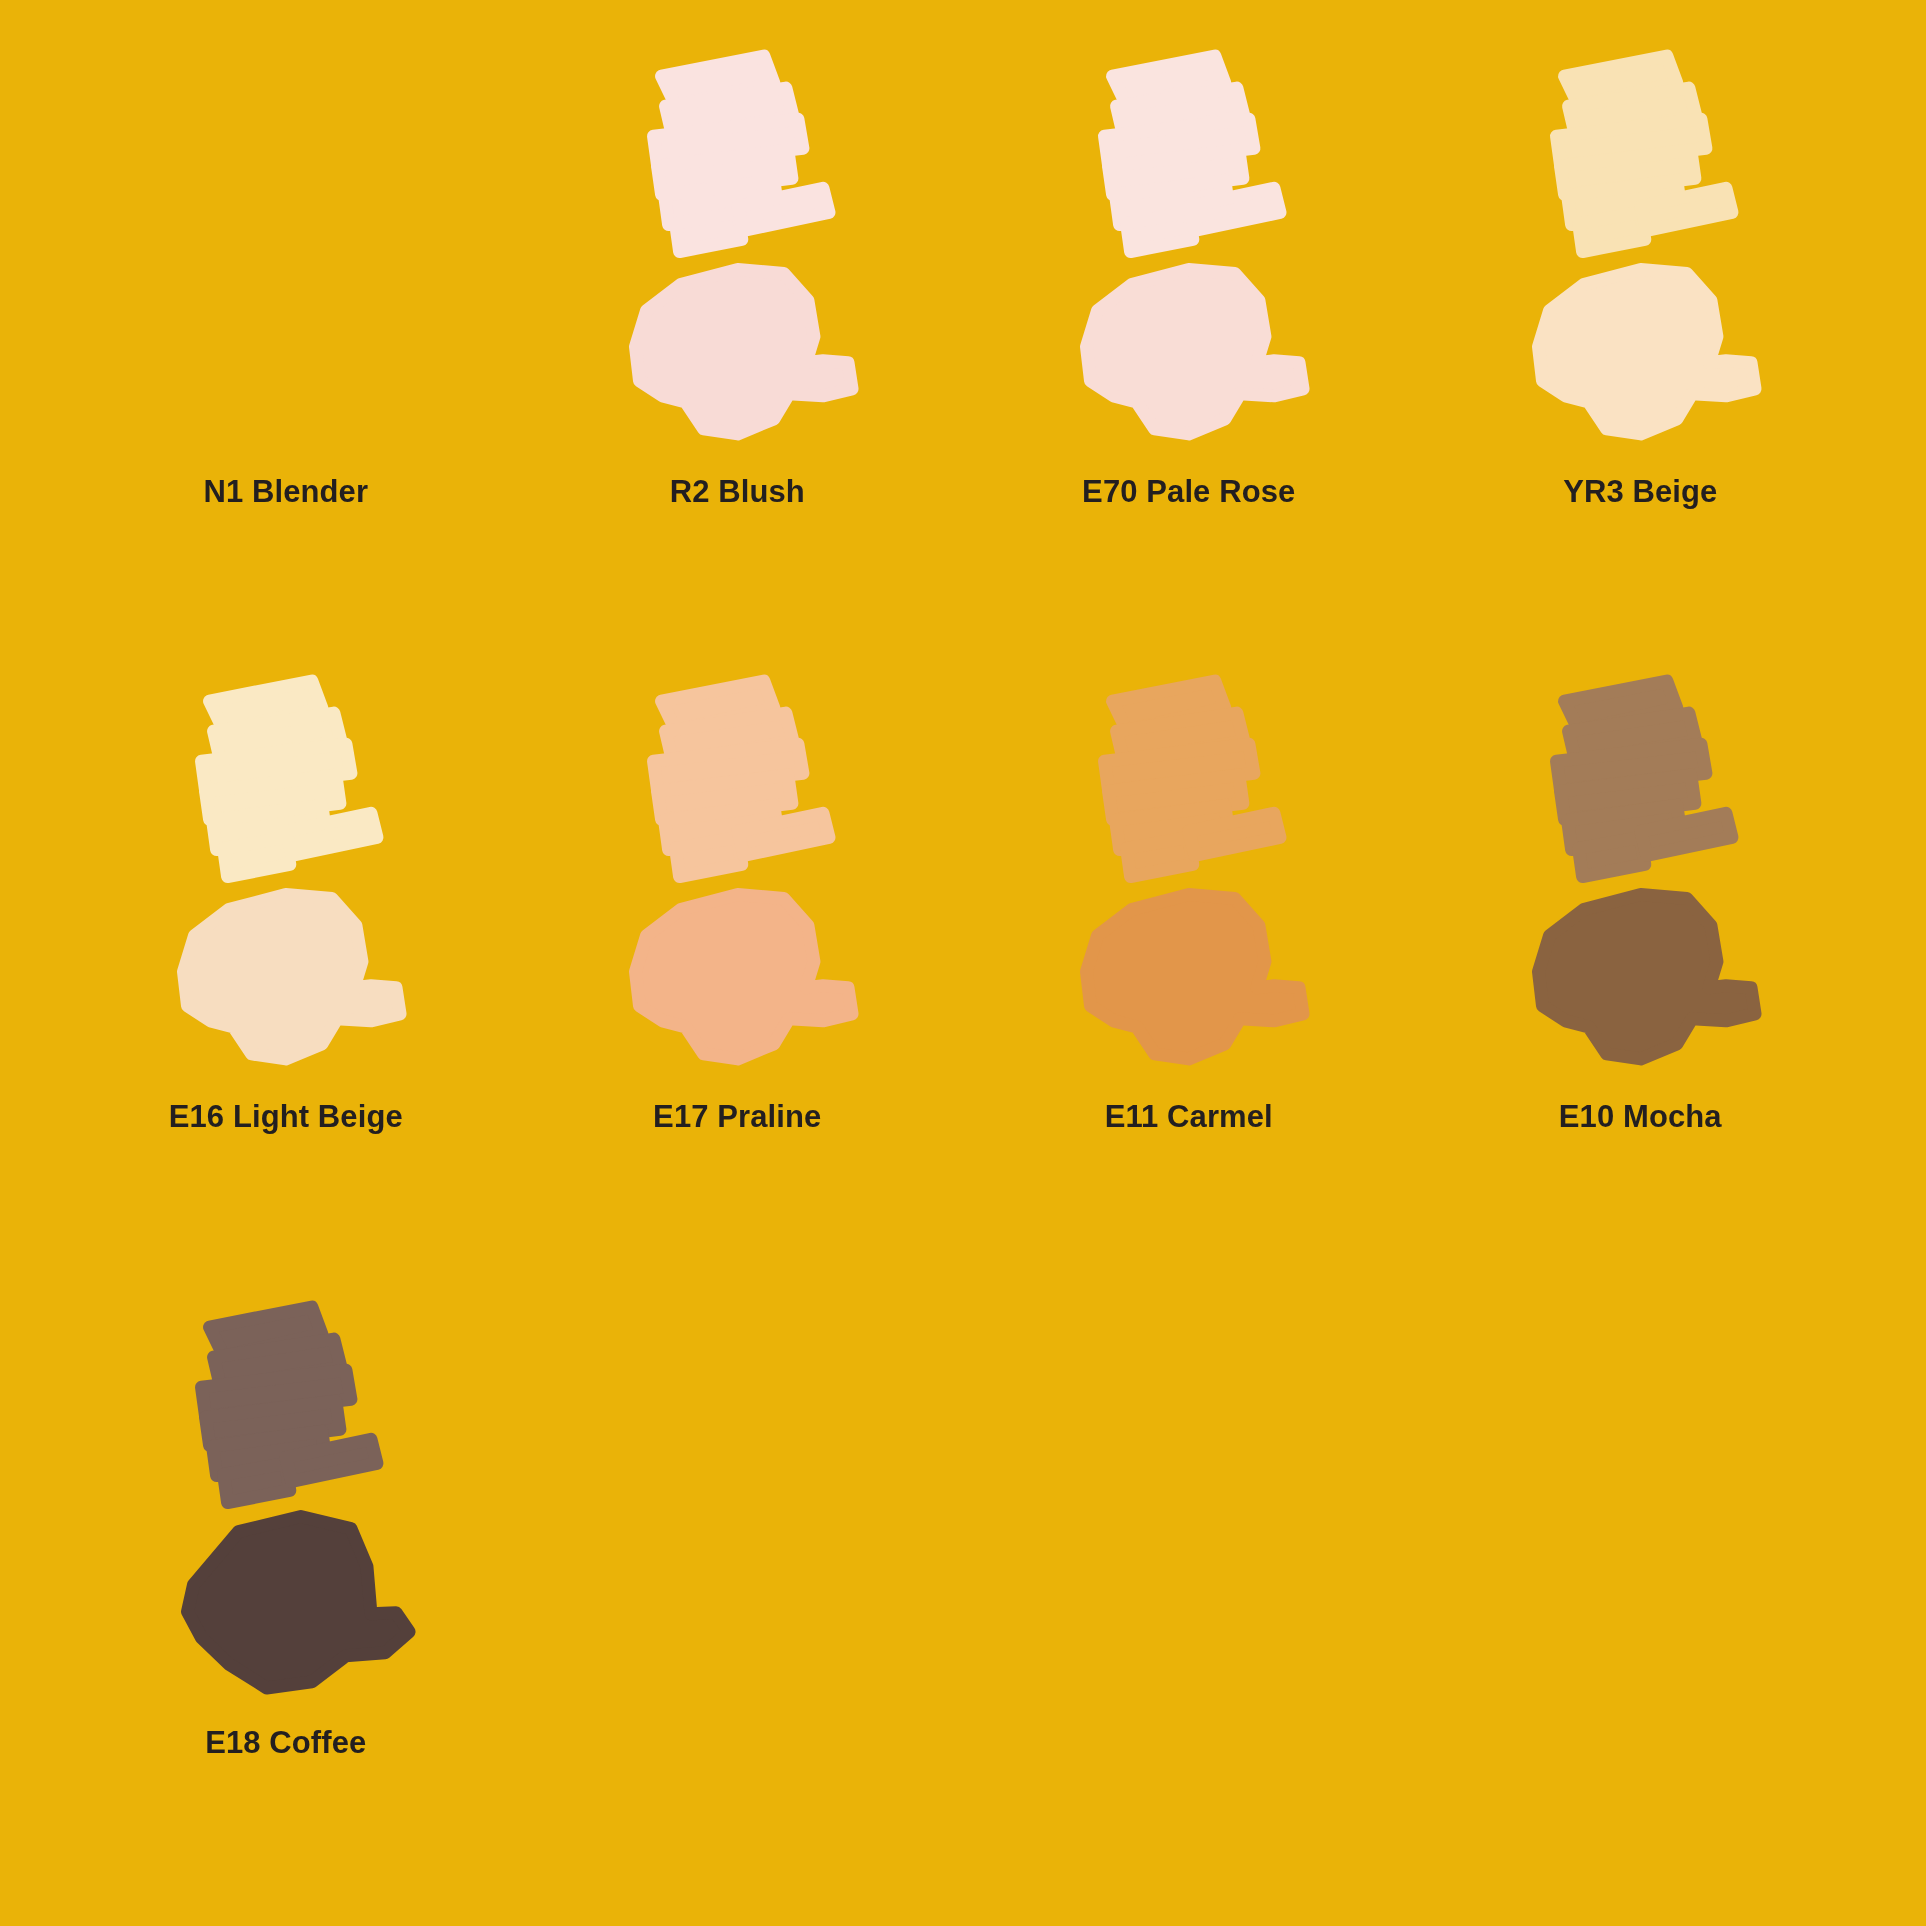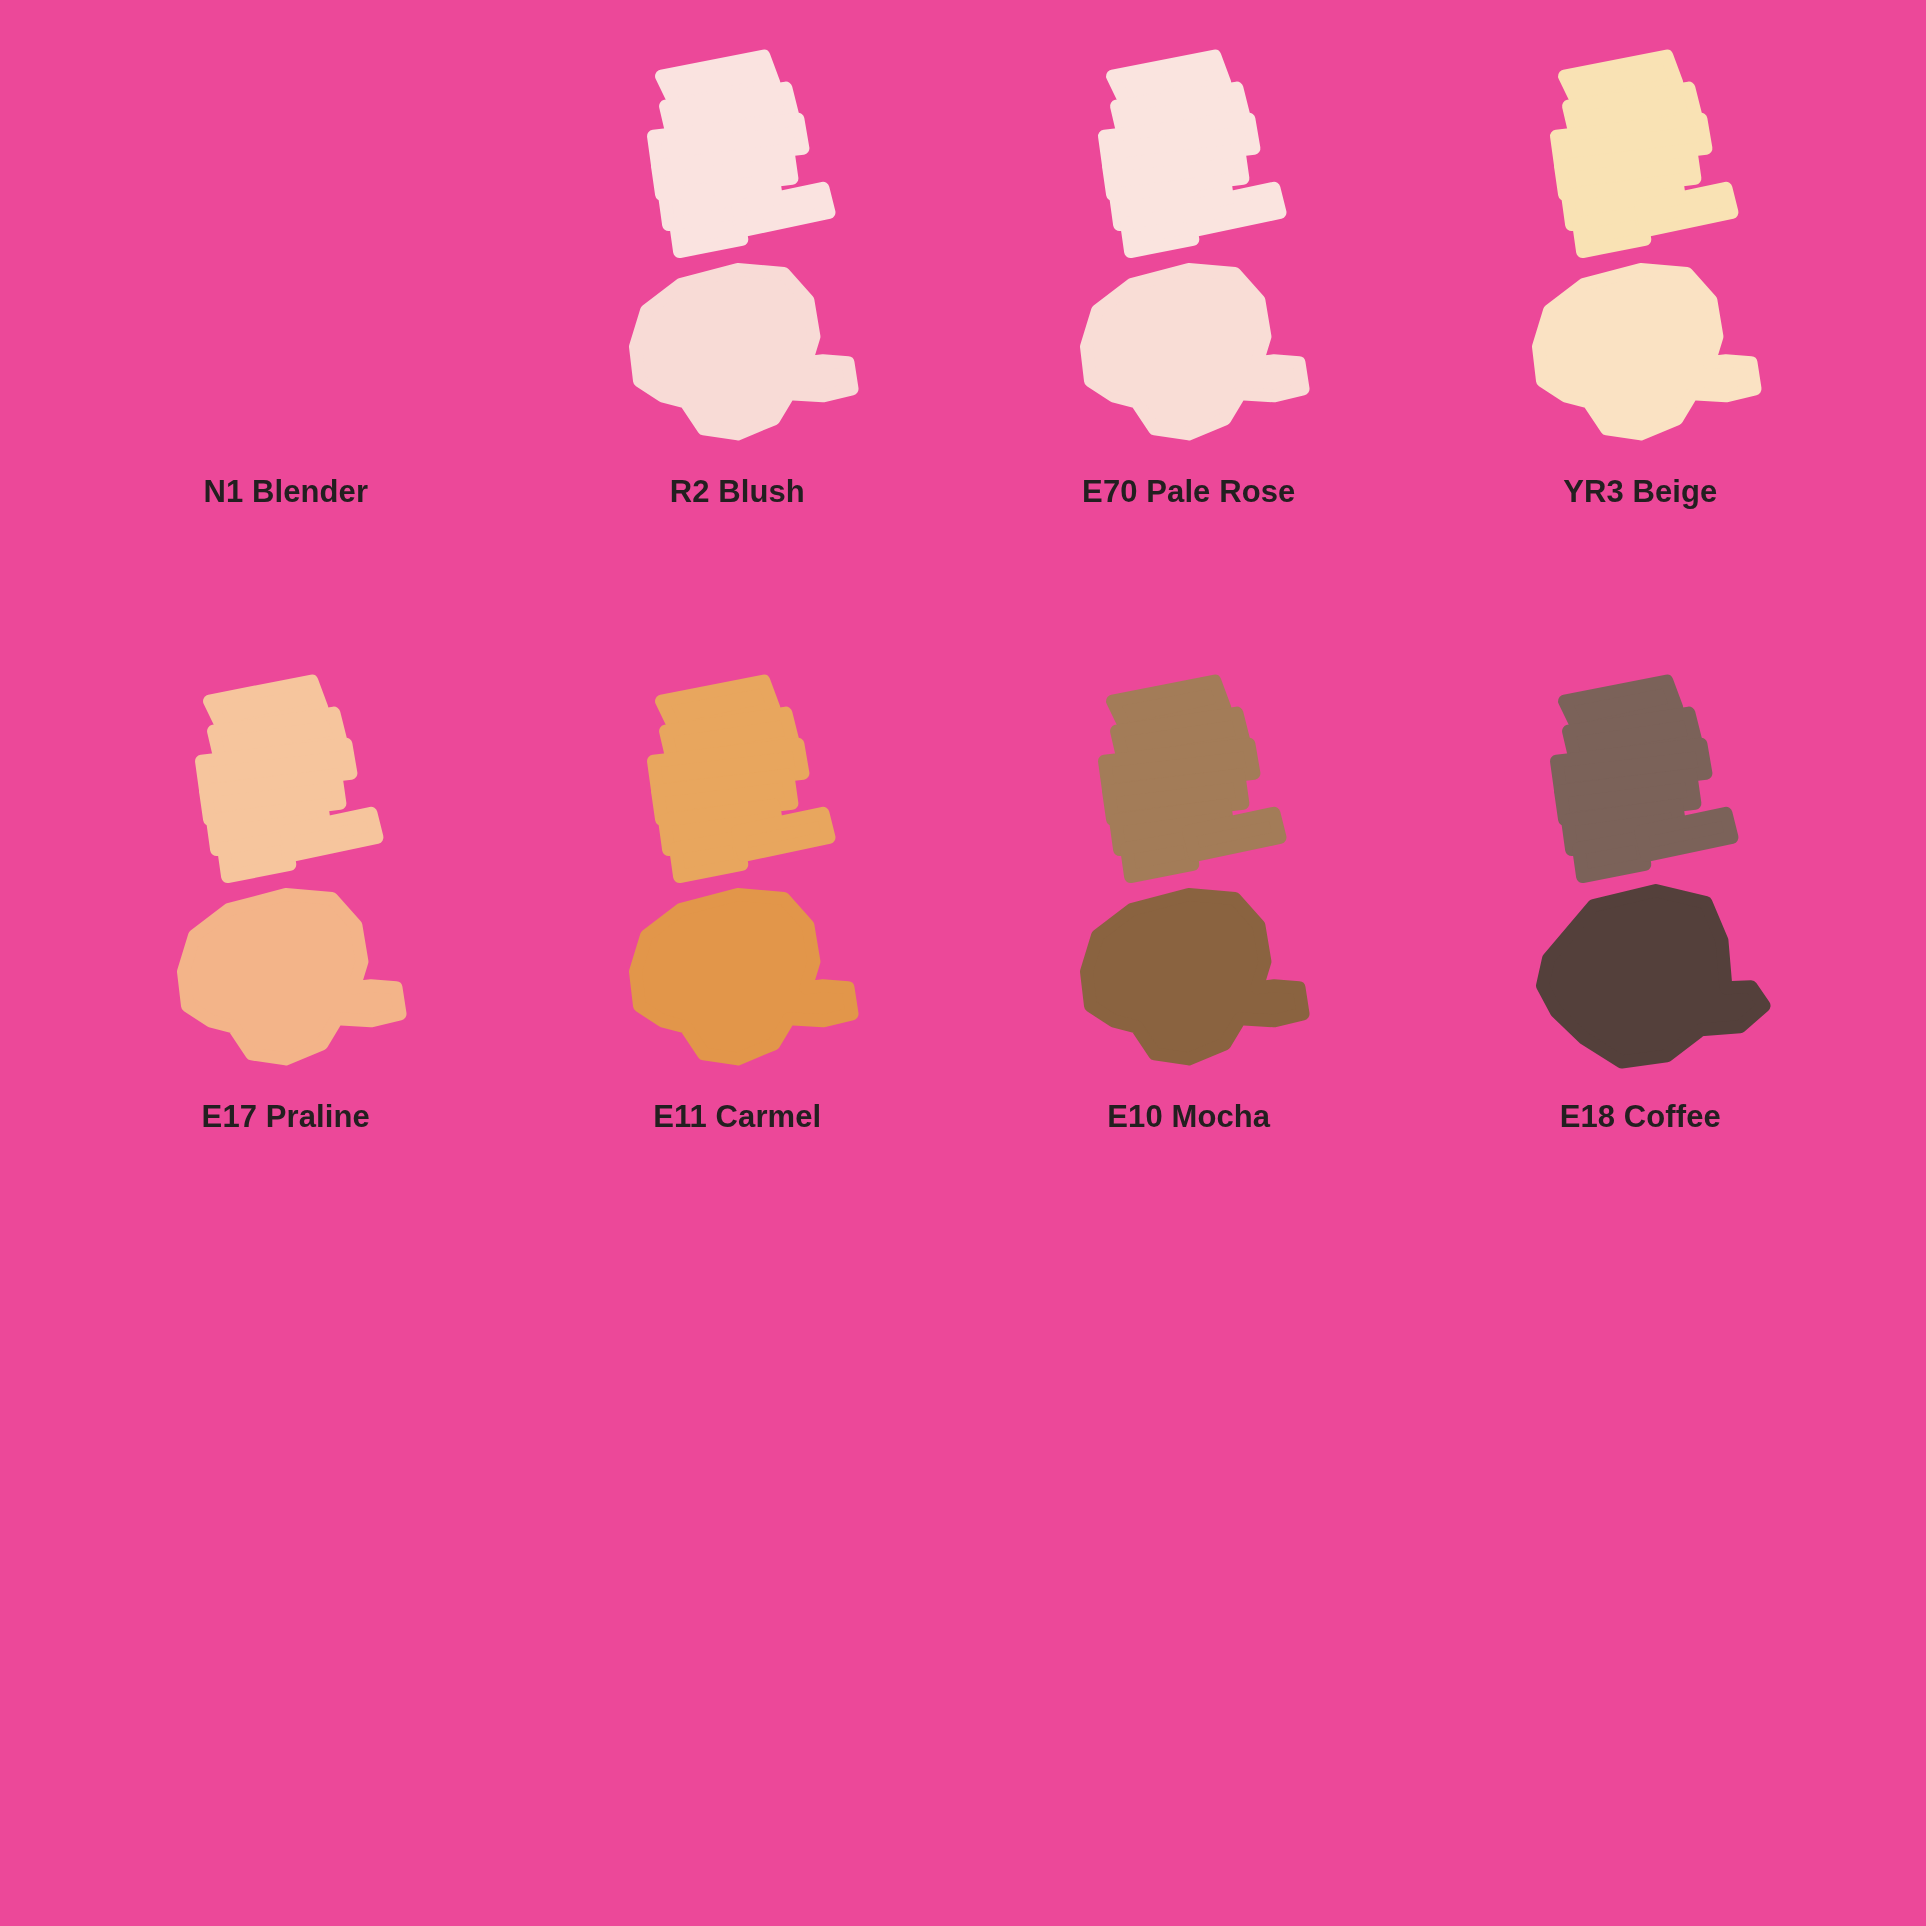--- a/index.html
+++ b/index.html
@@ -12,21 +12,21 @@
     width: 1926px;
     height: 1926px;
     font-family: "Liberation Sans", sans-serif;
     color: #231f20;
     overflow: hidden;
   }
   .sheet {
     width: 1926px;
     height: 1926px;
     position: relative;
-    background: #ec4899;
+    background: #eab308;
     box-sizing: border-box;
     padding: 30px 60px 20px 60px;
   }
   .swatch-grid {
     display: grid;
     grid-template-columns: repeat(4, 1fr);
     grid-template-rows: repeat(3, 1fr);
     width: 100%;
     height: 100%;
   }
@@ -140,20 +140,39 @@
             <path class="sc" d="M300 352 L470 316 L482 364 L312 400 Z" stroke-linejoin="round" stroke-linecap="round" stroke="#f9e2b4" stroke-width="26"></path>
           </g>
           <g fill="#fae2c3">
             <path class="bl" d="M118 560 L186 508 L300 478 L392 486 L440 540 L452 612 L436 664 L470 660 L520 664 L528 716 L470 730 L402 726 L372 776 L300 806 L232 796 L196 742 L150 730 L104 700 L96 632 Z" stroke-linejoin="round" stroke-linecap="round" stroke="#fae2c3" stroke-width="26"></path>
           </g>
         </svg>
       </div>
       <div class="swatch-label">YR3 Beige</div>
     </div>
 
+    <div class="swatch-cell">
+      <div class="swatch-art">
+        <svg viewBox="0 0 600 880" preserveAspectRatio="xMidYMid meet">
+          <g fill="#fae9c4">
+            <path class="sc" d="M148 92 L352 52 L372 106 L176 150 Z" stroke-linejoin="round" stroke-linecap="round" stroke="#fae9c4" stroke-width="26"></path>
+            <path class="sc" d="M156 152 L396 116 L410 172 L170 212 Z" stroke-linejoin="round" stroke-linecap="round" stroke="#fae9c4" stroke-width="26"></path>
+            <path class="sc" d="M132 212 L420 178 L430 236 L140 270 Z" stroke-linejoin="round" stroke-linecap="round" stroke="#fae9c4" stroke-width="26"></path>
+            <path class="sc" d="M140 272 L400 240 L408 296 L148 328 Z" stroke-linejoin="round" stroke-linecap="round" stroke="#fae9c4" stroke-width="26"></path>
+            <path class="sc" d="M154 330 L372 300 L380 356 L162 388 Z" stroke-linejoin="round" stroke-linecap="round" stroke="#fae9c4" stroke-width="26"></path>
+            <path class="sc" d="M176 386 L300 364 L308 418 L184 442 Z" stroke-linejoin="round" stroke-linecap="round" stroke="#fae9c4" stroke-width="26"></path>
+            <path class="sc" d="M300 352 L470 316 L482 364 L312 400 Z" stroke-linejoin="round" stroke-linecap="round" stroke="#fae9c4" stroke-width="26"></path>
+          </g>
+          <g fill="#f7ddc0">
+            <path class="bl" d="M118 560 L186 508 L300 478 L392 486 L440 540 L452 612 L436 664 L470 660 L520 664 L528 716 L470 730 L402 726 L372 776 L300 806 L232 796 L196 742 L150 730 L104 700 L96 632 Z" stroke-linejoin="round" stroke-linecap="round" stroke="#f7ddc0" stroke-width="26"></path>
+          </g>
+        </svg>
+      </div>
+      <div class="swatch-label">E16 Light Beige</div>
+    </div>
 
     <div class="swatch-cell">
       <div class="swatch-art">
         <svg viewBox="0 0 600 880" preserveAspectRatio="xMidYMid meet">
           <g fill="#f6c59d">
             <path class="sc" d="M148 92 L352 52 L372 106 L176 150 Z" stroke-linejoin="round" stroke-linecap="round" stroke="#f6c59d" stroke-width="26"></path>
             <path class="sc" d="M156 152 L396 116 L410 172 L170 212 Z" stroke-linejoin="round" stroke-linecap="round" stroke="#f6c59d" stroke-width="26"></path>
             <path class="sc" d="M132 212 L420 178 L430 236 L140 270 Z" stroke-linejoin="round" stroke-linecap="round" stroke="#f6c59d" stroke-width="26"></path>
             <path class="sc" d="M140 272 L400 240 L408 296 L148 328 Z" stroke-linejoin="round" stroke-linecap="round" stroke="#f6c59d" stroke-width="26"></path>
             <path class="sc" d="M154 330 L372 300 L380 356 L162 388 Z" stroke-linejoin="round" stroke-linecap="round" stroke="#f6c59d" stroke-width="26"></path>

